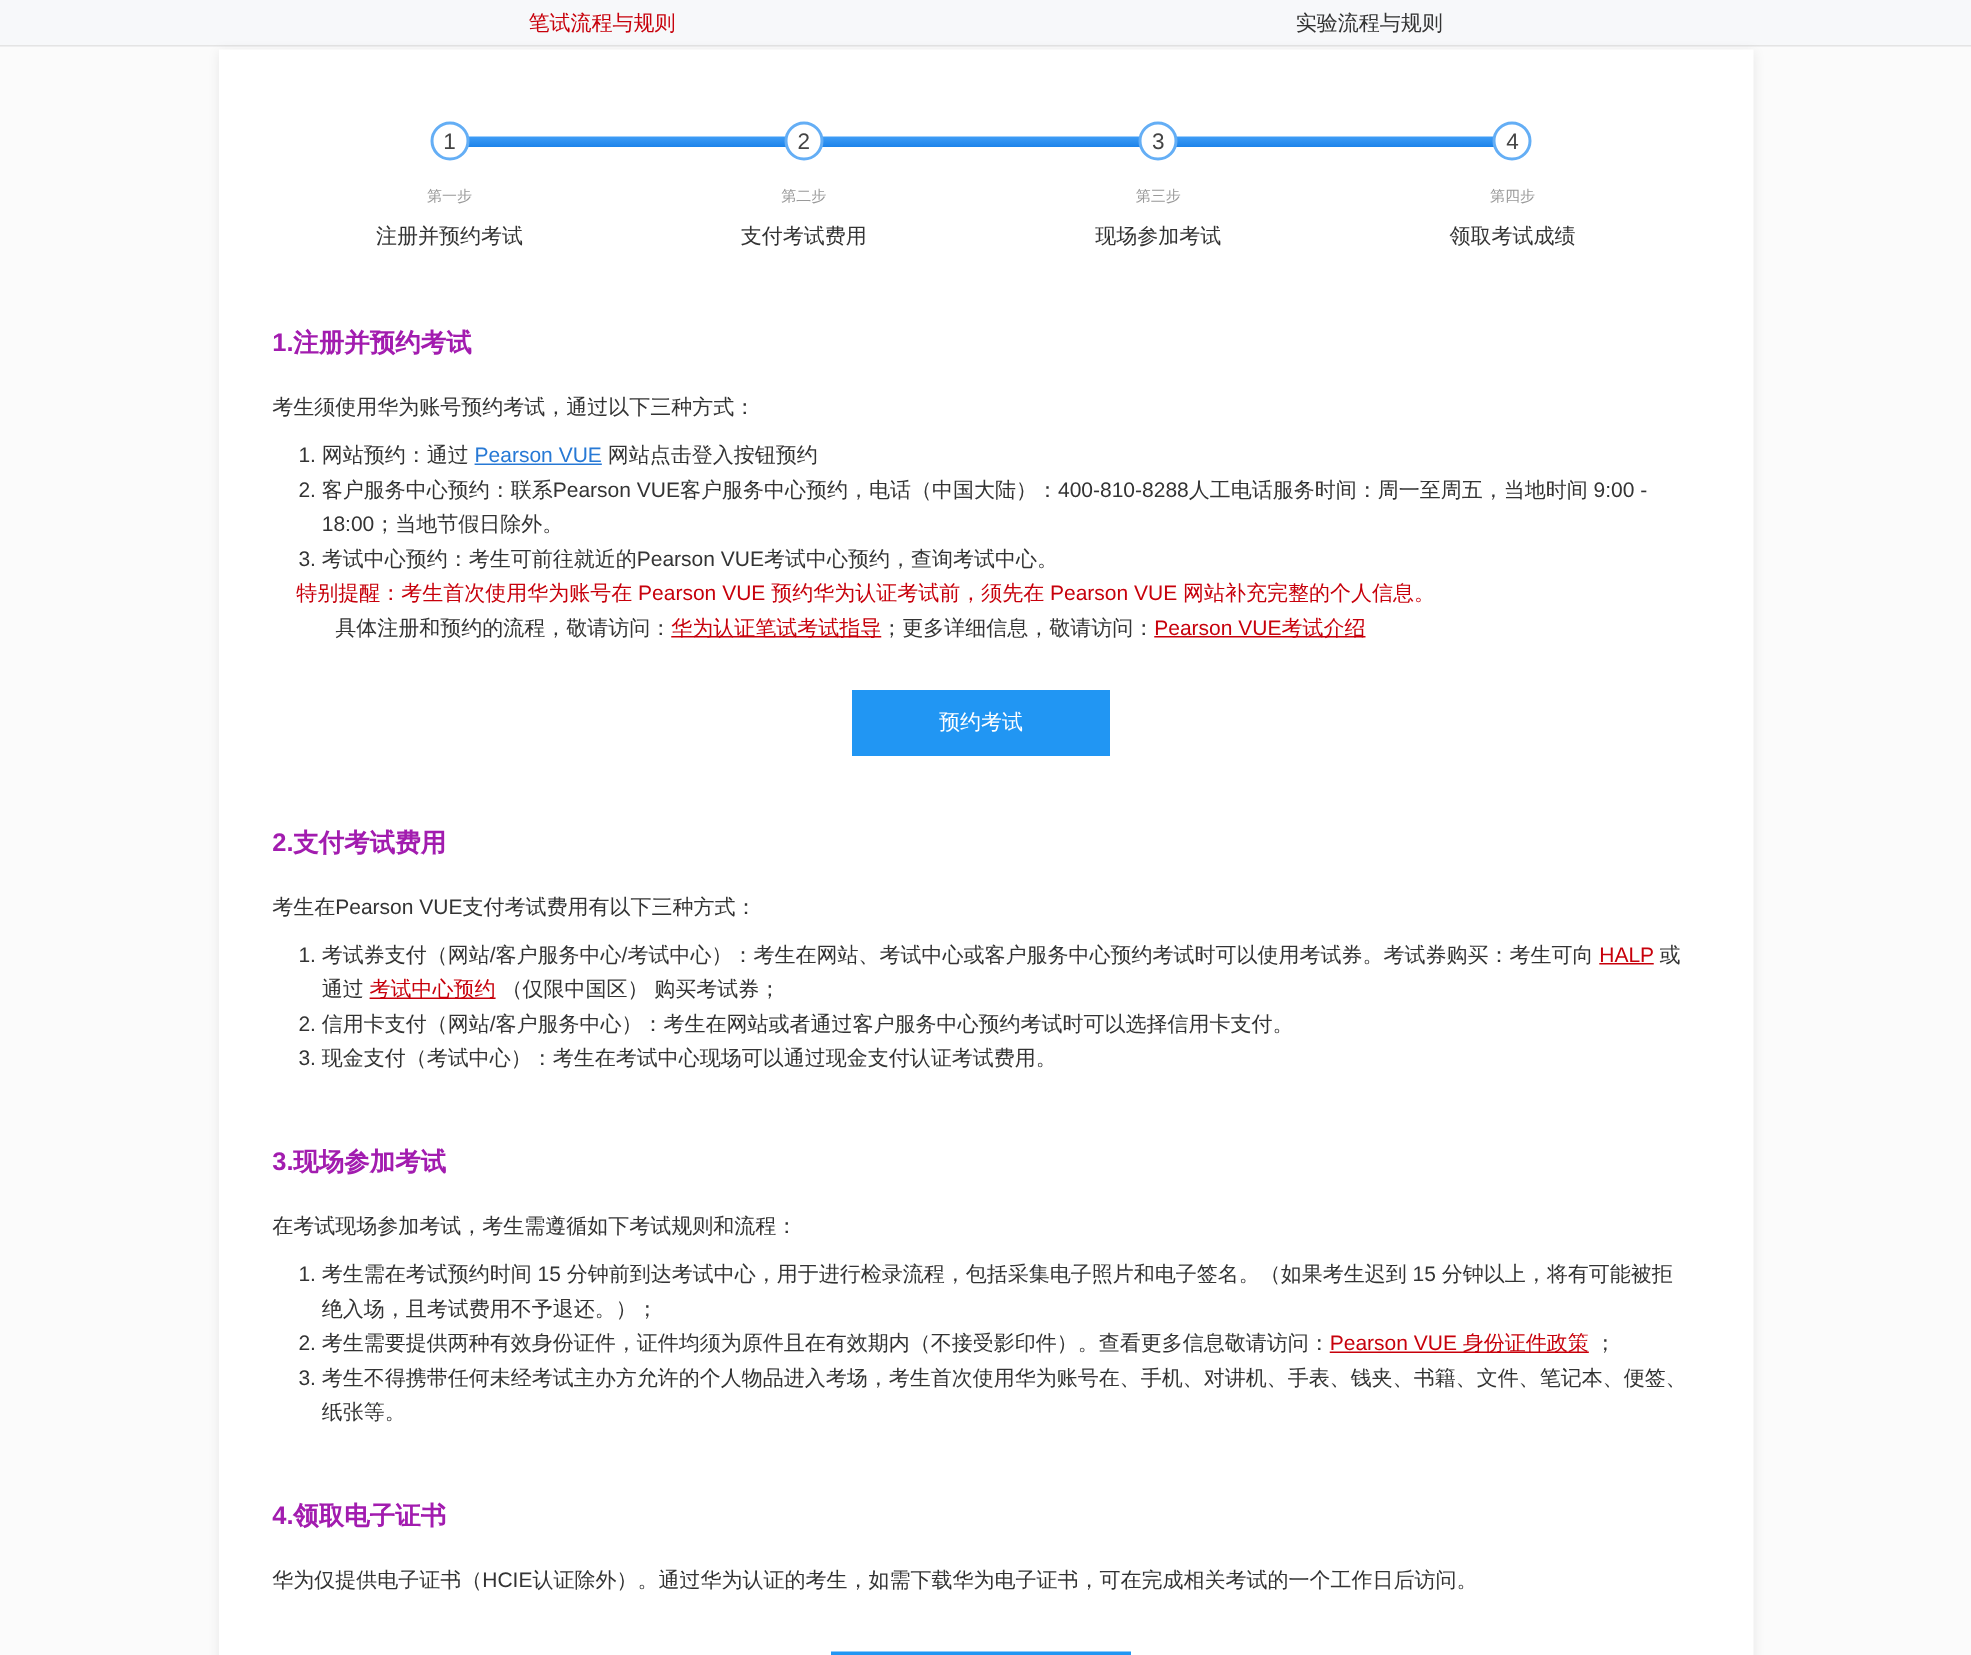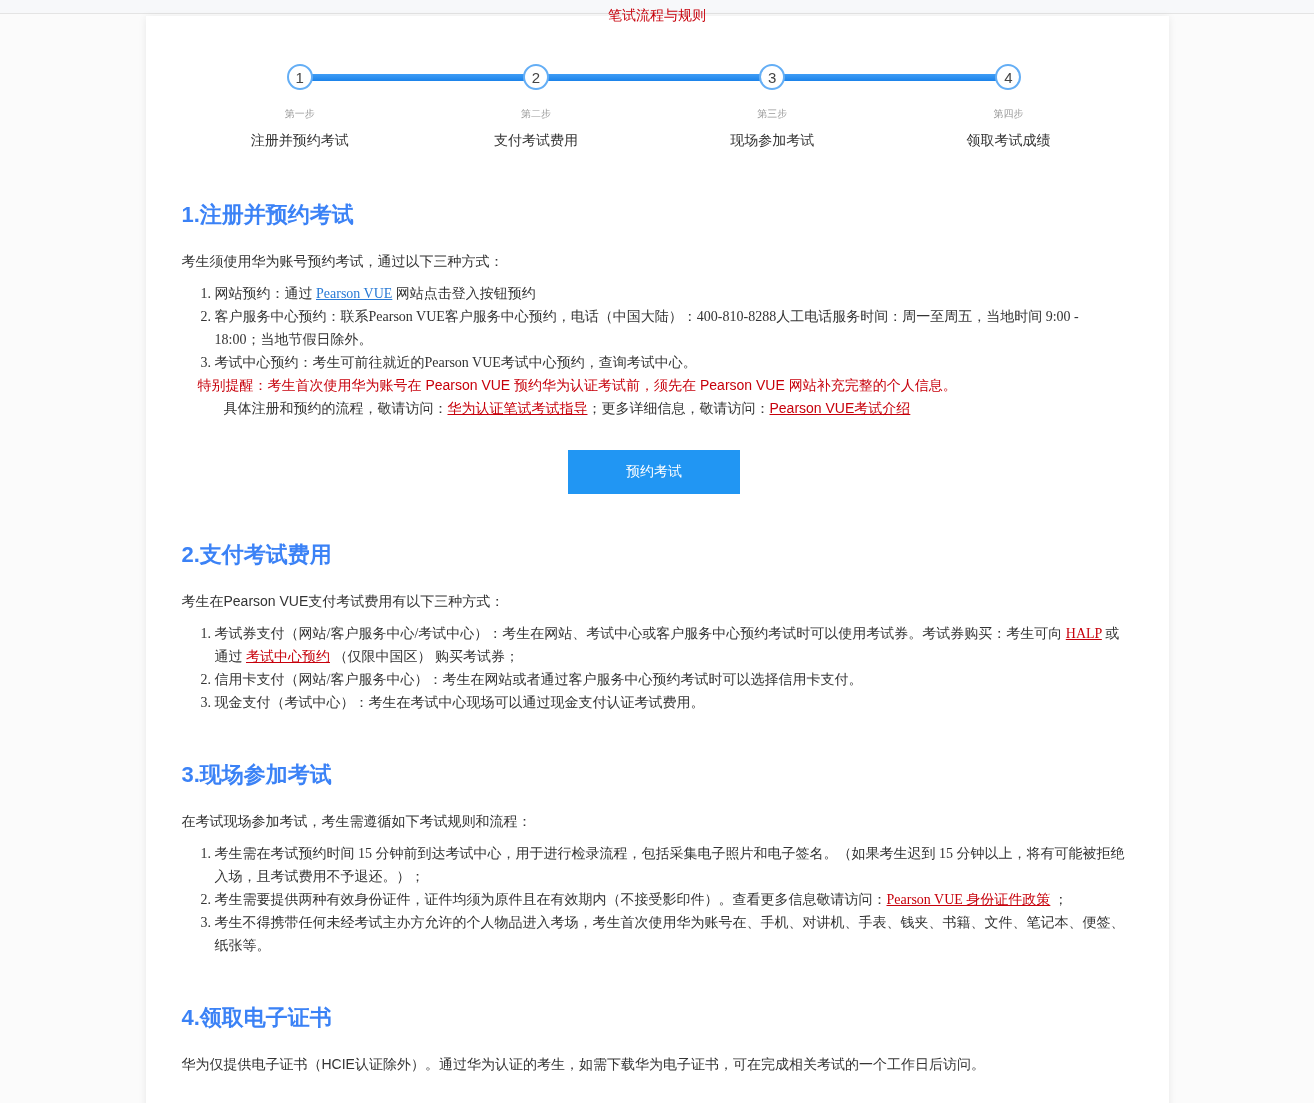--- a/index.html
+++ b/index.html
@@ -7,21 +7,21 @@
   body {
     width: 1314px;
     background: #fbfbfb;
     font-family: "Liberation Sans", "DejaVu Sans", sans-serif;
     font-size: 14px;
     color: #333;
   }
 
   
   .tabbar {
-    height: 14px;
+    height: 31px;
     background: #f7f8fa;
     border-bottom: 1px solid #e4e4e4;
   }
   .tabbar-inner {
     width: 1023px;
     margin: 0 auto;
     display: flex;
     height: 100%;
   }
   .tab {
@@ -71,29 +71,29 @@
     color: #444;
     font-size: 15px;
     display: flex; align-items: center; justify-content: center;
     position: relative; z-index: 1;
   }
   .step-sub  { margin-top: 17px; color: #999; font-size: 10px; }
   .step-name { margin-top: 11px; color: #333; font-size: 14px; text-align: right; }
 
   
   .sec-heading {
-    font-size: 22px;
+    font-size: 17px;
     font-weight: bold;
-    color: #3b82f6;
+    color: #a21caf;
     margin: 46px 0 0 0;
   }
   .sec-heading.first { margin-top: 50px; }
   .intro { margin: 20px 0 9px 0; line-height: 23px; }
   ol { margin: 0; padding-left: 33px; line-height: 23px; }
-  li { padding: 0; font-family: Liberation Serif, serif; }
+  li { padding: 0; }
   .reminder { color: #c7000b; margin-left: 16px; line-height: 23px; }
   .links-line { margin-left: 42px; line-height: 23px; }
 
   a.blue-link { color: #2779d5; text-decoration: underline; cursor: pointer; }
   a.red-link  { color: #c7000b; text-decoration: underline; cursor: pointer; }
 
   
   .btn {
     display: block;
     margin: 30px auto 0;
@@ -107,20 +107,21 @@
   }
   .btn-book { width: 172px; }
   .btn-cert { width: 200px; margin-top: 36px; }
 </style>
 </head>
 <body>
 
 <div class="tabbar">
   <div class="tabbar-inner">
     <div class="tab active">笔试流程与规则</div>
+    <div class="tab">实验流程与规则</div>
   </div>
 </div>
 
 <div class="card">
 
   <div class="stepper">
     <div class="step-row">
       <div class="step-track"></div>
 
       <div class="step-col">

